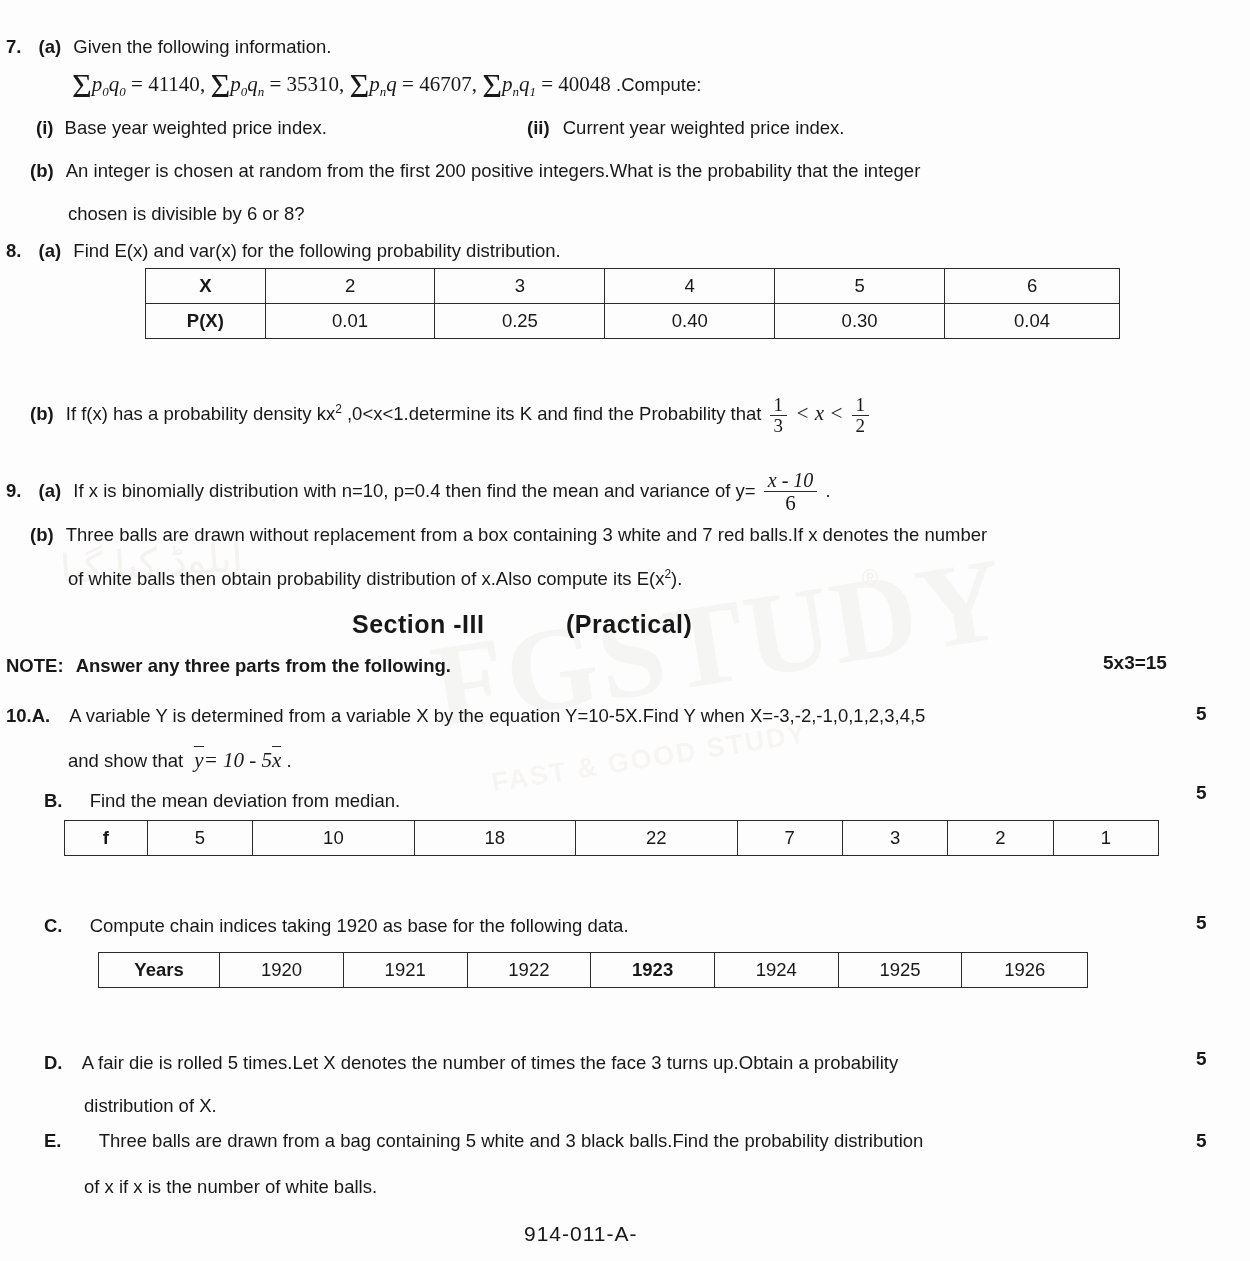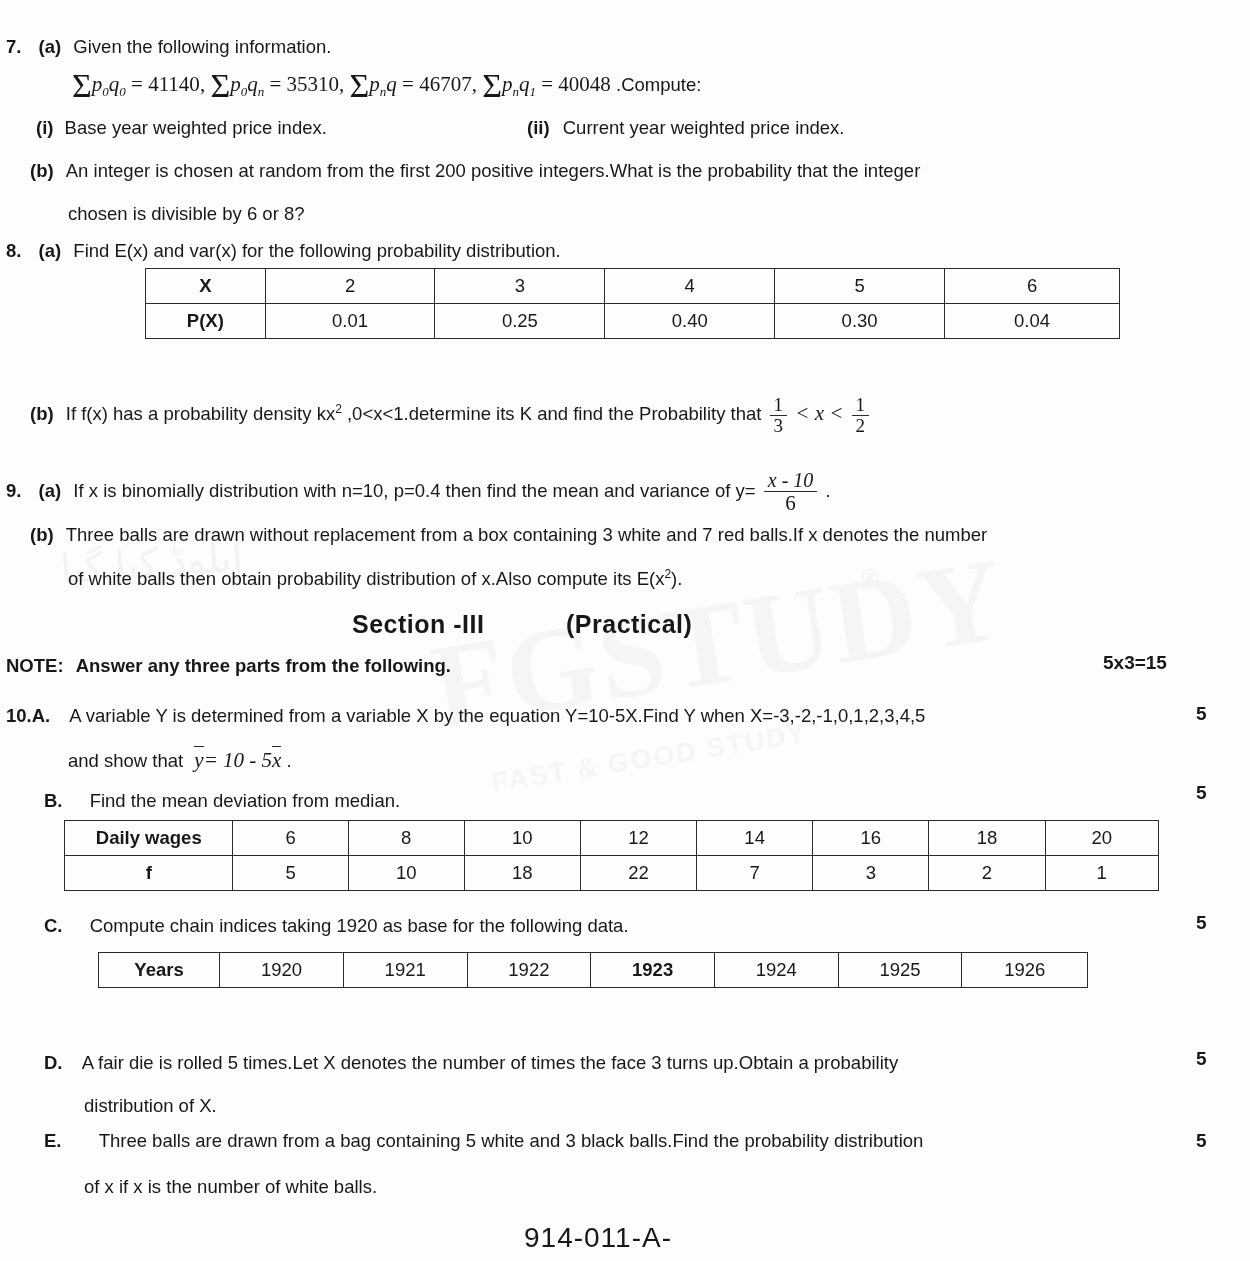--- a/index.html
+++ b/index.html
@@ -152,21 +152,21 @@
   table.grid td.hd { font-weight: 700; }
 
   .section-title {
     position: absolute;
     font-weight: 700;
     font-size: 25px;
     letter-spacing: 0.5px;
   }
   .footer {
     position: absolute;
-    font-size: 28px;
+    font-size: 21px;
     letter-spacing: 1px;
   }
 </style>
 </head>
 <body>
 
 <div class="page">
 
   <div class="watermark">
     <div class="wm-big">FGSTUDY</div>
@@ -300,31 +300,20 @@
     </div>
 
     <div class="line" style="left:44px; top:790px;">
       <span class="qnum">B.</span>
       <span style="margin-left:22px;">Find the mean deviation from median.</span>
     </div>
     <div class="marks" style="left:1196px; top:782px;">5</div>
 
     <table class="grid" style="left:64px; top:820px; width:1095px;">
       <tbody>
-          <tr>
-        <td class="hd" style="width:170px;">Daily wages</td>
-        <td style="width:116px;">6</td>
-        <td style="width:116px;">8</td>
-        <td style="width:116px;">10</td>
-        <td style="width:116px;">12</td>
-        <td style="width:116px;">14</td>
-        <td style="width:116px;">16</td>
-        <td style="width:116px;">18</td>
-        <td style="width:113px;">20</td>
-      </tr>
       <tr>
         <td class="hd">f</td>
         <td>5</td>
         <td>10</td>
         <td>18</td>
         <td>22</td>
         <td>7</td>
         <td>3</td>
         <td>2</td>
         <td>1</td>

